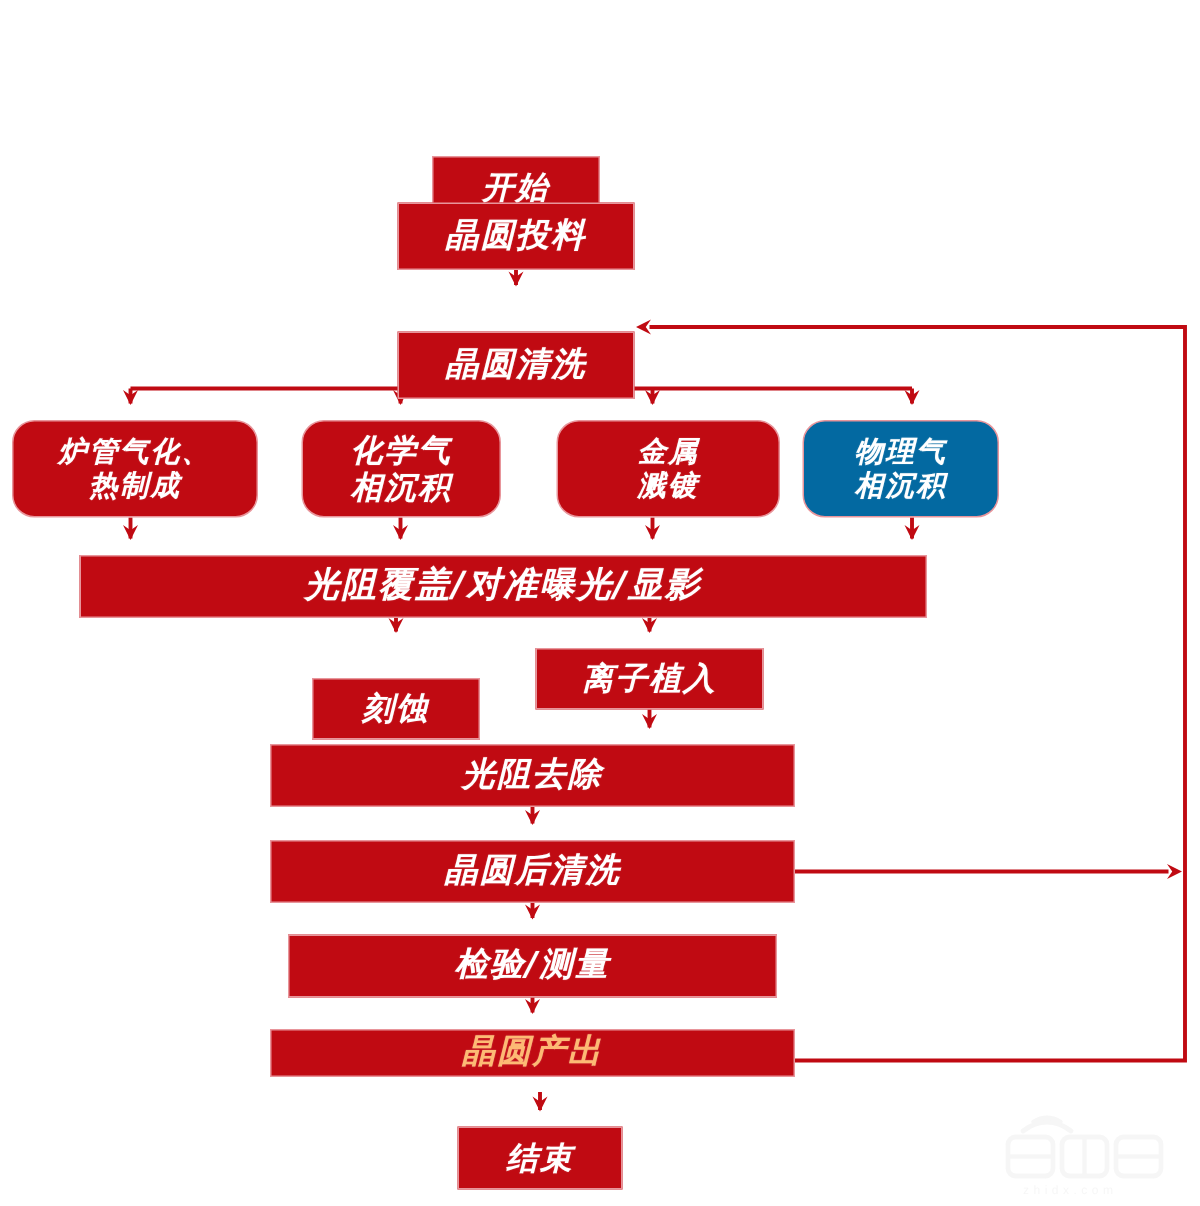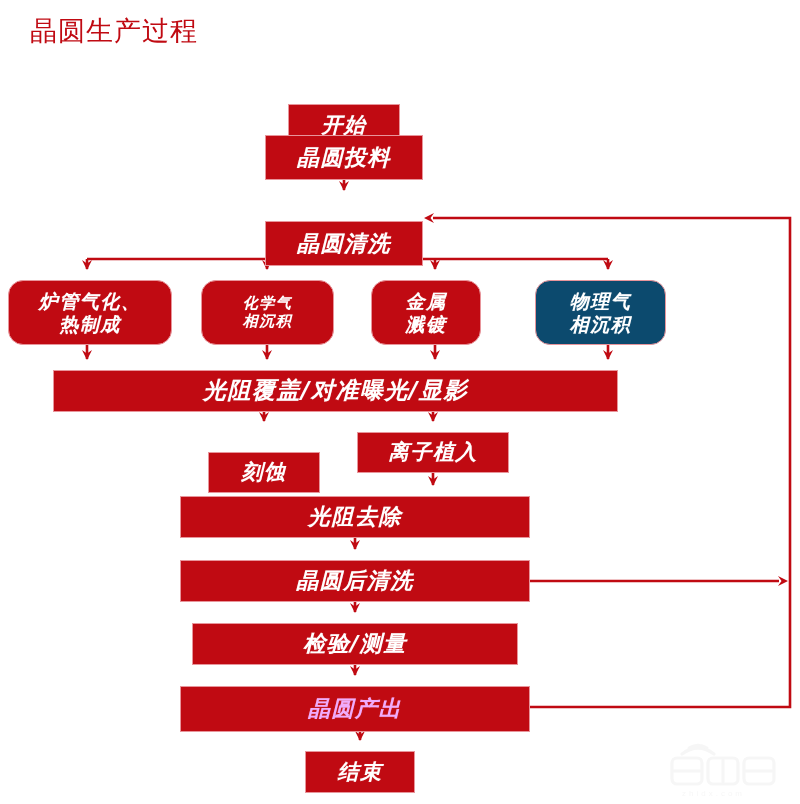--- a/index.html
+++ b/index.html
@@ -60,21 +60,20 @@
     fill: #f0f0f0;
     letter-spacing: 3px;
     font-family: "Liberation Sans", sans-serif;
   }
 </style>
 </head>
 <body>
 
 <div id="stage">
 
-  <div class="title">晶圆生产过程</div>
 
   <svg id="edges" viewBox="0 0 800 804" width="800" height="804" xmlns="http://www.w3.org/2000/svg">
     <defs>
       <marker id="ar-down" markerWidth="12" markerHeight="12" refX="6" refY="10" orient="0" markerUnits="userSpaceOnUse">
         <path d="M1,1 L6,11 L11,1 L6,4.5 Z" fill="#C00A12"></path>
       </marker>
       <marker id="ar-left" markerWidth="12" markerHeight="12" refX="10" refY="6" orient="0" markerUnits="userSpaceOnUse">
         <path d="M1,6 L11,1 L7.5,6 L11,11 Z" fill="#C00A12"></path>
       </marker>
       <marker id="ar-right" markerWidth="12" markerHeight="12" refX="2" refY="6" orient="0" markerUnits="userSpaceOnUse">
@@ -133,29 +132,29 @@
       </g>
     </g>
   </svg>
 
   <div id="nodes">
       <div class="node" style="left: 288px; top: 68px; width: 112px; height: 43px; font-size: 21px; background: rgb(192, 10, 18); border-color: rgb(232, 149, 155); color: rgb(255, 255, 255); margin-top: 36px;">开始</div>
       <div class="node" style="left: 265px; top: 135px; width: 158px; height: 45px; font-size: 22px; background: rgb(192, 10, 18); border-color: rgb(232, 149, 155); color: rgb(255, 255, 255);">晶圆投料</div>
       <div class="node" style="left: 265px; top: 201px; width: 158px; height: 45px; font-size: 22px; background: rgb(192, 10, 18); border-color: rgb(232, 149, 155); color: rgb(255, 255, 255); margin-top: 20px;">晶圆清洗</div>
       <div class="node two-line" style="left: 8px; top: 280px; width: 164px; height: 65px; font-size: 19px; background: rgb(192, 10, 18); border-color: rgb(232, 149, 155); color: rgb(255, 255, 255);">炉管气化、
 热制成</div>
-      <div class="node two-line" style="left: 201px; top: 280px; width: 133px; height: 65px; font-size: 15px; background: rgb(192, 10, 18); border-color: rgb(232, 149, 155); color: rgb(255, 255, 255);">化学气
+      <div class="node two-line" style="left: 201px; top: 280px; width: 133px; height: 65px; font-size: 21px; background: rgb(192, 10, 18); border-color: rgb(232, 149, 155); color: rgb(255, 255, 255);">化学气
 相沉积</div>
-      <div class="node two-line" style="left: 371px; top: 280px; width: 110px; height: 65px; font-size: 19px; background: rgb(192, 10, 18); border-color: rgb(232, 149, 155); color: rgb(255, 255, 255);">金属
+      <div class="node two-line" style="left: 371px; top: 280px; width: 149px; height: 65px; font-size: 19px; background: rgb(192, 10, 18); border-color: rgb(232, 149, 155); color: rgb(255, 255, 255);">金属
 溅镀</div>
-      <div class="node two-line" style="left: 535px; top: 280px; width: 131px; height: 65px; font-size: 19px; background: #0c4a6e; border-color: rgb(232, 149, 155); color: rgb(255, 255, 255);">物理气
+      <div class="node two-line" style="left: 535px; top: 280px; width: 131px; height: 65px; font-size: 19px; background: #0369a1; border-color: rgb(232, 149, 155); color: rgb(255, 255, 255);">物理气
 相沉积</div>
       <div class="node" style="left: 53px; top: 370px; width: 565px; height: 42px; font-size: 23px; background: rgb(192, 10, 18); border-color: rgb(232, 149, 155); color: rgb(255, 255, 255);">光阻覆盖/对准曝光/显影</div>
       <div class="node" style="left: 208px; top: 432px; width: 112px; height: 41px; font-size: 21px; background: rgb(192, 10, 18); border-color: rgb(232, 149, 155); color: rgb(255, 255, 255); margin-top: 20px;">刻蚀</div>
       <div class="node" style="left: 357px; top: 432px; width: 152px; height: 41px; font-size: 21px; background: rgb(192, 10, 18); border-color: rgb(232, 149, 155); color: rgb(255, 255, 255);">离子植入</div>
       <div class="node" style="left: 180px; top: 496px; width: 350px; height: 42px; font-size: 22px; background: rgb(192, 10, 18); border-color: rgb(232, 149, 155); color: rgb(255, 255, 255);">光阻去除</div>
       <div class="node" style="left: 180px; top: 560px; width: 350px; height: 42px; font-size: 22px; background: rgb(192, 10, 18); border-color: rgb(232, 149, 155); color: rgb(255, 255, 255);">晶圆后清洗</div>
       <div class="node" style="left: 192px; top: 623px; width: 326px; height: 42px; font-size: 22px; background: rgb(192, 10, 18); border-color: rgb(232, 149, 155); color: rgb(255, 255, 255);">检验/测量</div>
-      <div class="node" style="left: 180px; top: 686px; width: 350px; height: 46px; font-size: 22px; background: rgb(192, 10, 18); border-color: rgb(232, 149, 155); color: #f0abfc;">晶圆产出</div>
+      <div class="node" style="left: 180px; top: 686px; width: 350px; height: 32px; font-size: 22px; background: rgb(192, 10, 18); border-color: rgb(232, 149, 155); color: #fdba74;">晶圆产出</div>
       <div class="node" style="left: 305px; top: 751px; width: 110px; height: 42px; font-size: 21px; background: rgb(192, 10, 18); border-color: rgb(232, 149, 155); color: rgb(255, 255, 255);">结束</div>
     </div>
 
 </div>
 
 </body></html>

